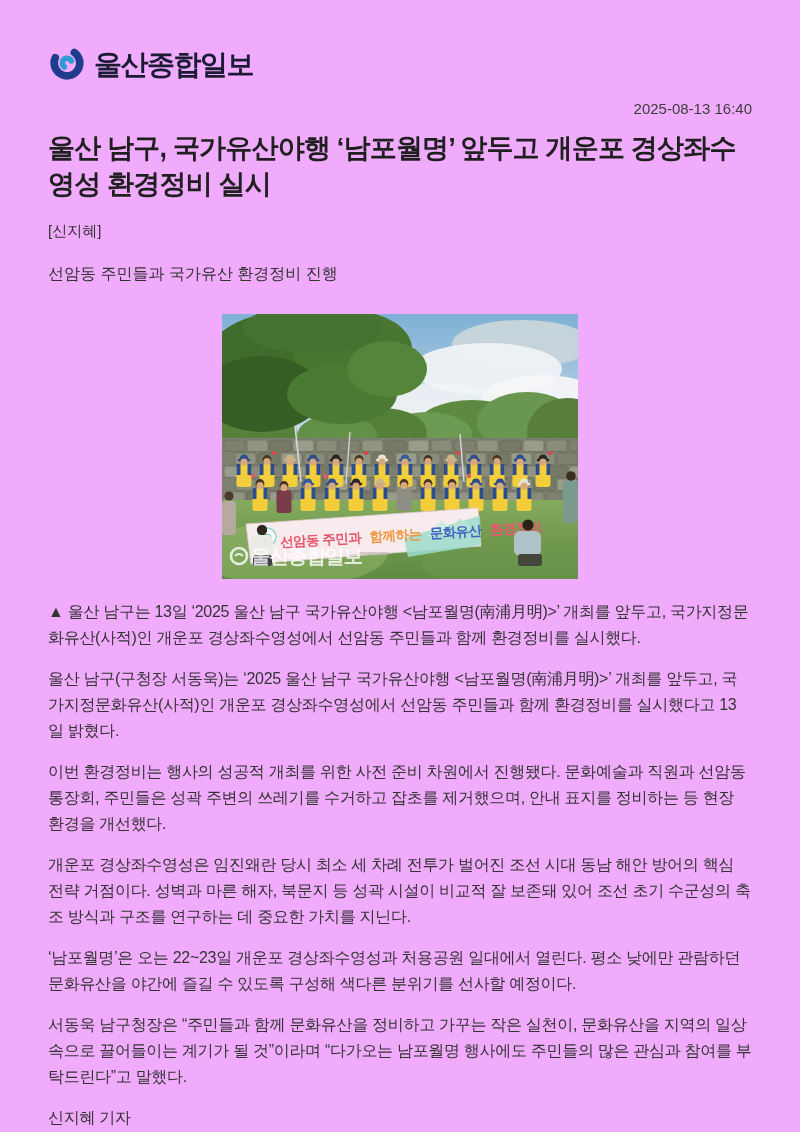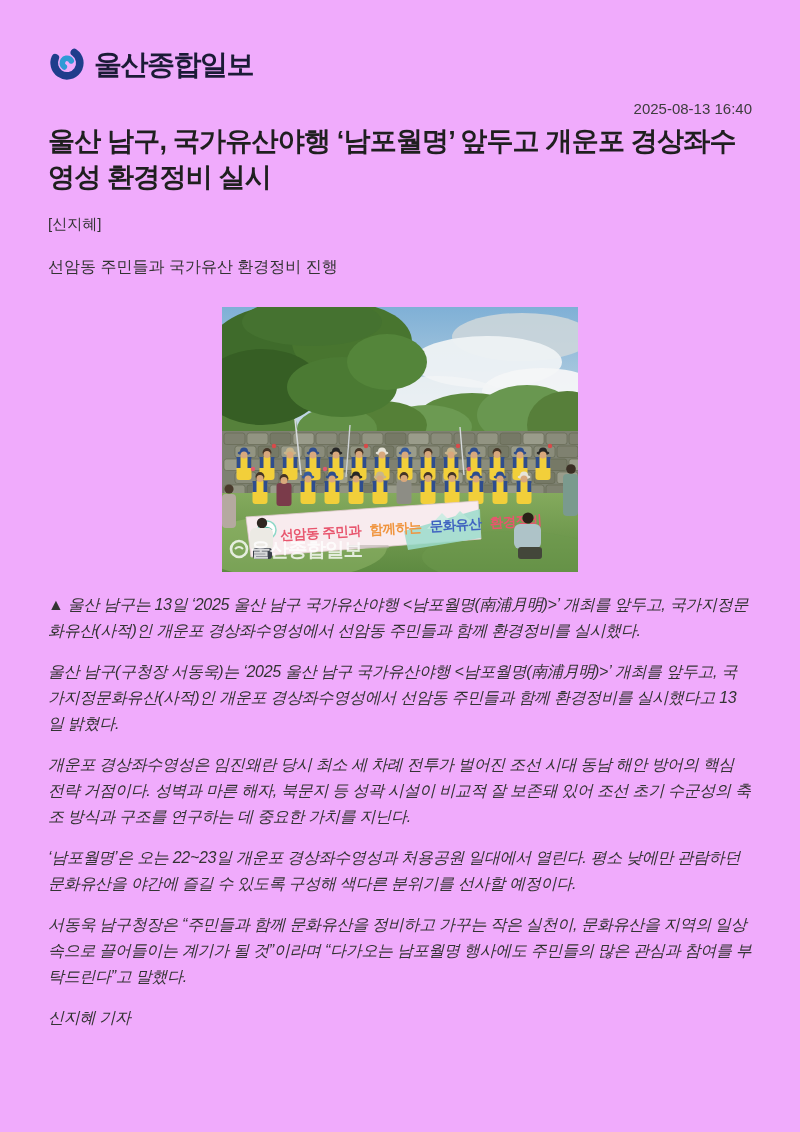--- a/index.html
+++ b/index.html
@@ -2,28 +2,28 @@
 <html><head>
 <meta charset="utf-8">
 <style>
   html,body{margin:0;padding:0;background:#fff;}
   body{font-family:"Liberation Sans","DejaVu Sans",sans-serif;color:#333;}
   .page{width:800px;height:1132px;box-sizing:border-box;padding:44px 48px 0;background:#f0abfc;overflow:hidden;}
   .masthead{display:flex;align-items:center;gap:9px;}
   .brand{display:flex;align-items:center;gap:8px;cursor:pointer;text-decoration:none;}
   .brand-text{font-size:28px;font-weight:800;color:#1b1b36;letter-spacing:-1.5px;}
   .dateline{margin-top:14px;text-align:right;font-size:15px;color:#3d3d3d;}
-  h1.title{margin:6px 0 0;font-size:27px;line-height:1.34;font-weight:800;color:#1f1f1f;letter-spacing:-0.8px;word-break:keep-all;overflow-wrap:break-word;}
+  h1.title{margin:13px 0 0;font-size:27px;line-height:1.34;font-weight:800;color:#1f1f1f;letter-spacing:-0.8px;word-break:keep-all;overflow-wrap:break-word;}
   h1.title{word-break:normal;}
   .byline{margin:20px 0 0;font-size:15px;color:#333;}
   .subtitle{margin:23px 0 0;font-size:16px;color:#333;}
   .photo-wrap{margin:29px auto 0;width:356px;height:265px;}
   .photo-wrap svg{display:block;}
   .body-text{margin-top:20px;}
-  .body-text p{margin:0 0 15px;font-size:16px;line-height:26px;color:#333;letter-spacing:-0.3px;font-style:italic;}
+  .body-text p{margin:0 0 15px;font-size:16px;line-height:26px;color:#333;letter-spacing:-0.3px;}
   .reporter{margin-top:3px;}
 </style>
 </head>
 <body>
 
 <div class="page">
 
   <div class="masthead">
     <a class="brand">
       <span>
@@ -369,20 +369,21 @@
         <circle cx="17" cy="242" r="8" fill="none" stroke="#ffffff" stroke-width="2.6"></circle>
         <path d="M13,242 q4,-4 8,0" stroke="#ffffff" stroke-width="2" fill="none"></path>
         <text x="29" y="249" font-size="19.5" font-weight="bold" fill="#ffffff" letter-spacing="-1">울산종합일보</text>
       </g>
     </svg>
   </div>
 
   <div class="body-text">
     <p>▲ 울산 남구는 13일 ‘2025 울산 남구 국가유산야행 &lt;남포월명(南浦月明)&gt;’ 개최를 앞두고, 국가지정문화유산(사적)인 개운포 경상좌수영성에서 선암동 주민들과 함께 환경정비를 실시했다.</p>
     <p>울산 남구(구청장 서동욱)는 ‘2025 울산 남구 국가유산야행 &lt;남포월명(南浦月明)&gt;’ 개최를 앞두고, 국가지정문화유산(사적)인 개운포 경상좌수영성에서 선암동 주민들과 함께 환경정비를 실시했다고 13일 밝혔다.</p>
+    <p>이번 환경정비는 행사의 성공적 개최를 위한 사전 준비 차원에서 진행됐다. 문화예술과 직원과 선암동 통장회, 주민들은 성곽 주변의 쓰레기를 수거하고 잡초를 제거했으며, 안내 표지를 정비하는 등 현장 환경을 개선했다.</p>
     <p>개운포 경상좌수영성은 임진왜란 당시 최소 세 차례 전투가 벌어진 조선 시대 동남 해안 방어의 핵심 전략 거점이다. 성벽과 마른 해자, 북문지 등 성곽 시설이 비교적 잘 보존돼 있어 조선 초기 수군성의 축조 방식과 구조를 연구하는 데 중요한 가치를 지닌다.</p>
     <p>‘남포월명’은 오는 22~23일 개운포 경상좌수영성과 처용공원 일대에서 열린다. 평소 낮에만 관람하던 문화유산을 야간에 즐길 수 있도록 구성해 색다른 분위기를 선사할 예정이다.</p>
     <p>서동욱 남구청장은 “주민들과 함께 문화유산을 정비하고 가꾸는 작은 실천이, 문화유산을 지역의 일상 속으로 끌어들이는 계기가 될 것”이라며 “다가오는 남포월명 행사에도 주민들의 많은 관심과 참여를 부탁드린다”고 말했다.</p>
     <p class="reporter">신지혜 기자</p>
 
   </div>
 
 </div>
 
 </body></html>

